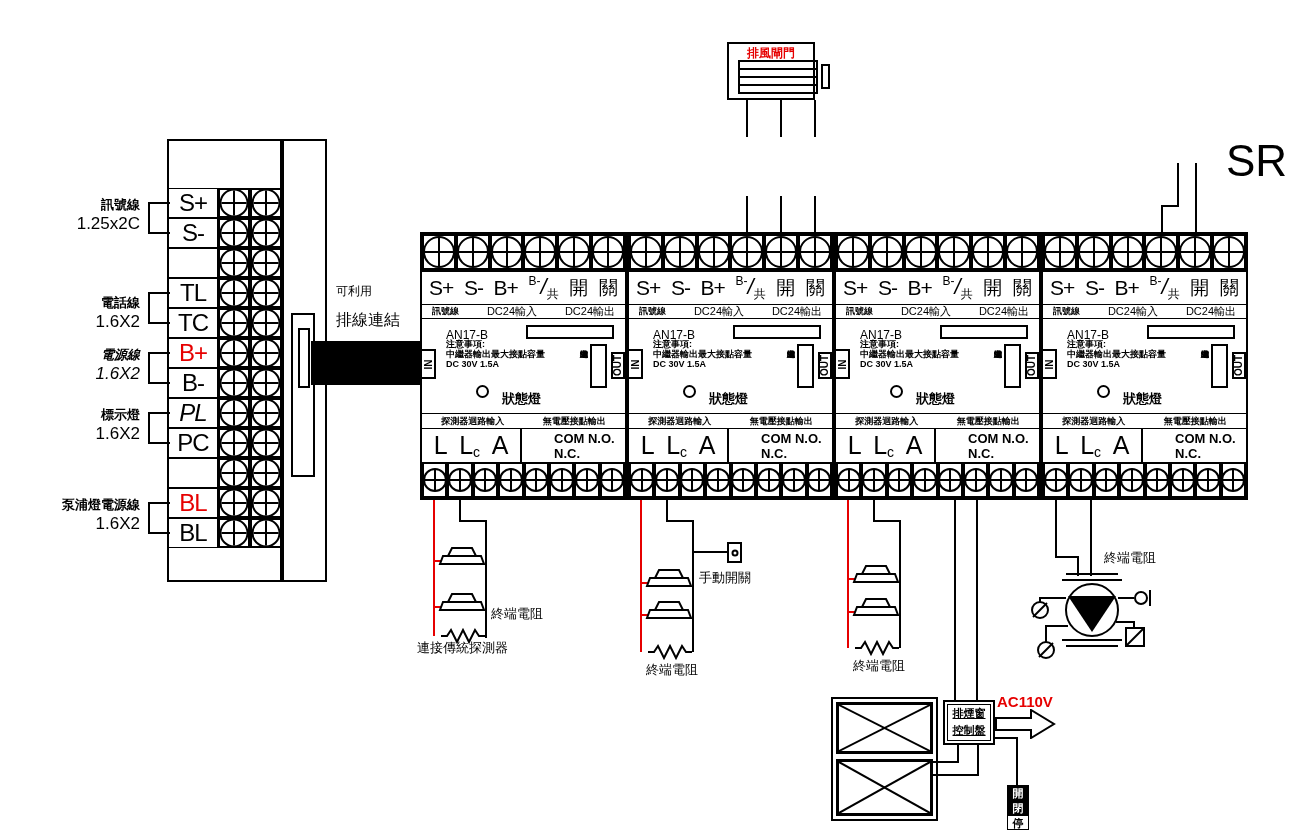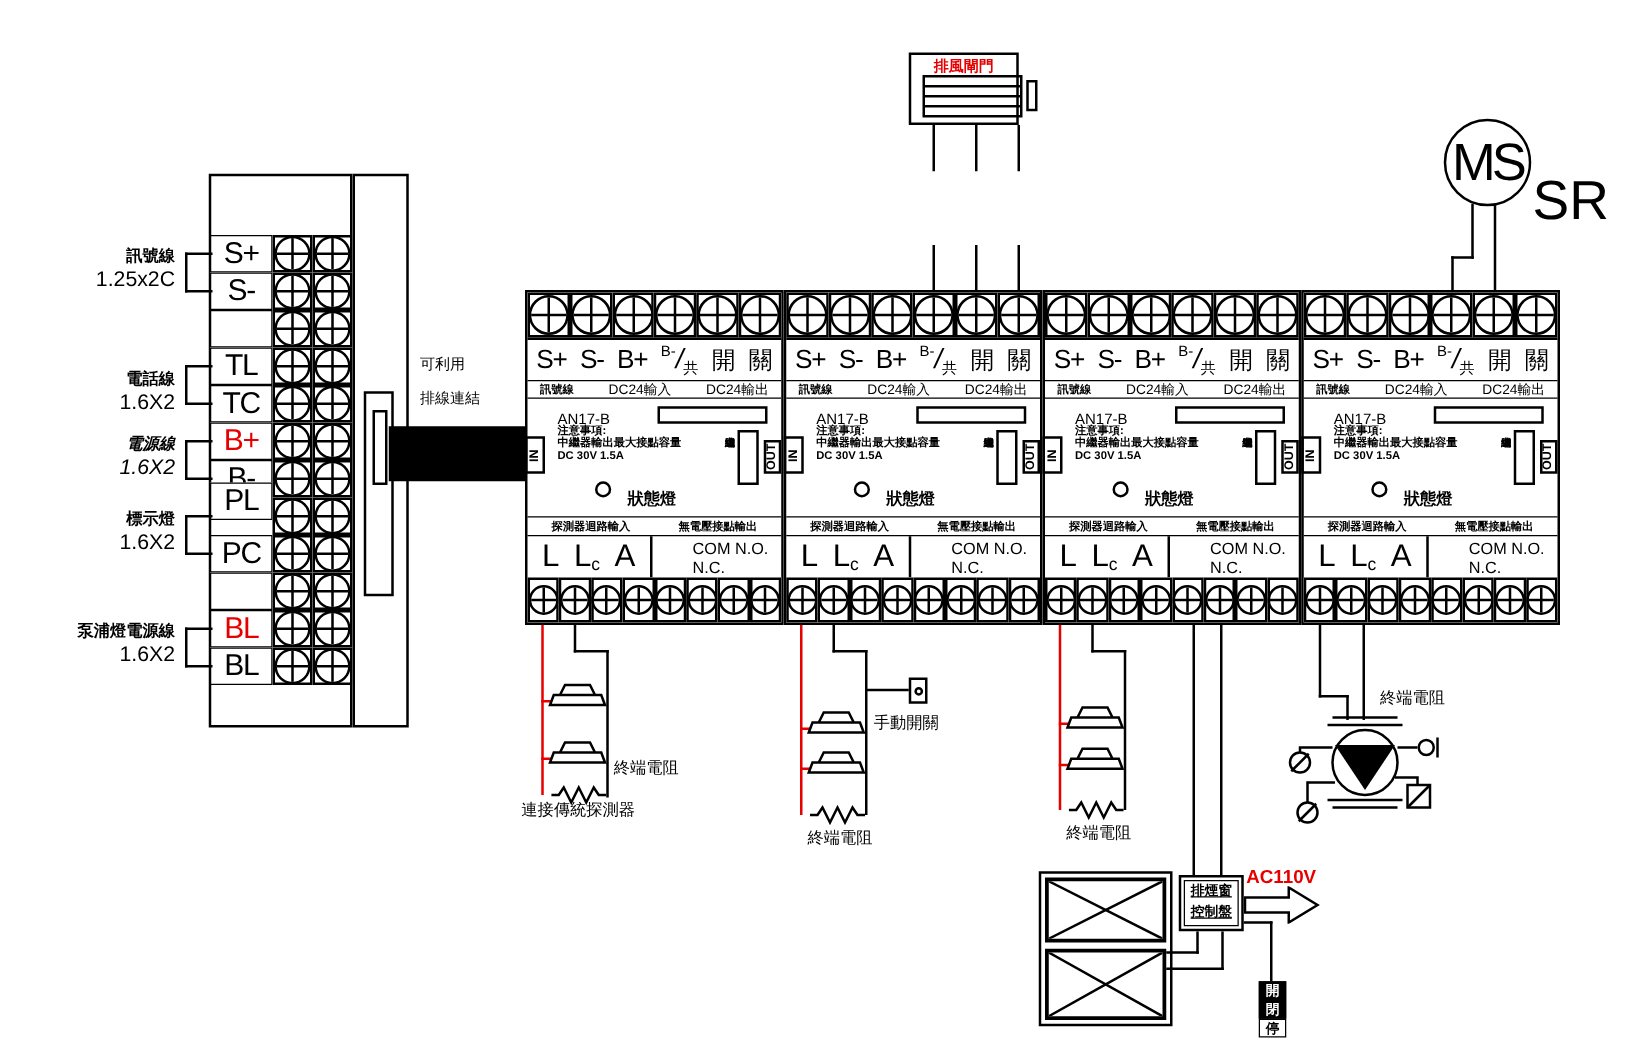--- a/index.html
+++ b/index.html
@@ -62,21 +62,21 @@
   .m-vrect{ position:absolute; left:168px; top:25px; width:17px; height:44px; border:2px solid #000; }
   .m-led{ position:absolute; left:54px; top:66px; width:13px; height:13px; border:2px solid #000; border-radius:50%; }
   .m-ledlab{ position:absolute; left:80px; top:71px; font-size:13px; font-weight:bold; }
   .m-sub2{ height:15px; border-top:1px solid #000; display:flex; align-items:center; }
   .m-sub2 span{ flex:1; text-align:center; font-size:9px; font-weight:bold; }
   .m-bhead{ height:34px; border-top:1px solid #000; display:flex; }
   .m-bhead .lbx{ width:100px; border-right:2px solid #000; display:flex; align-items:center;
                  justify-content:space-evenly; font-size:25px; }
   .m-bhead .lbx .subc{ font-size:14px; vertical-align:-3px; }
   .m-bhead .rbx{ flex:1; display:flex; align-items:center; justify-content:center;
-                 font-size:13px; font-weight:normal; letter-spacing:0;padding-left:32px; }
+                 font-size:13px; font-weight:bold; letter-spacing:0;padding-left:32px; }
 
   
   .damper{ position:absolute; left:727px; width:88px; border:2px solid #000; background:#fff; }
   .damper .dtitle{ position:absolute; top:1px; left:0; width:100%; text-align:center;
                    font-size:12px; font-weight:bold; color:#e60000; }
   .damper .louver{ position:absolute; left:9px; top:16px; width:80px; height:34px; border:2px solid #000;
                    display:flex; flex-direction:column; justify-content:space-evenly; }
   .damper .louver b{ display:block; height:0; border-top:2px solid #000; }
   .damper .handle{ position:absolute; left:92px; top:20px; width:9px; height:25px; border:2px solid #000; }
 
@@ -102,21 +102,21 @@
   <div class="box" style="left:298px;top:328px;width:12px;height:60px;"></div>
   <div class="abs" style="left:311px;top:341px;width:109px;height:44px;background:#000;"></div>
 
   <div class="lb-cell" style="top:188px;">S+</div>
   <div class="lb-cell" style="top:218px;">S-</div>
   <div class="lb-cell" style="top:248px;"></div>
   <div class="lb-cell" style="top:278px;">TL</div>
   <div class="lb-cell" style="top:308px;">TC</div>
   <div class="lb-cell red" style="top:338px;">B+</div>
   <div class="lb-cell" style="top:368px;">B-</div>
-  <div class="lb-cell" style="top:386px;">PL</div>
+  <div class="lb-cell" style="top:398px;font-style:italic;">PL</div>
   <div class="lb-cell" style="top:428px;">PC</div>
   <div class="lb-cell" style="top:458px;"></div>
   <div class="lb-cell red" style="top:488px;">BL</div>
   <div class="lb-cell" style="top:518px;">BL</div>
 
   <div class="lb-strip" style="left:218px;">
     <div class="screw">
         <i class="h"></i>
         <i class="v"></i>
       </div>
@@ -247,41 +247,38 @@
   <div class="wl" style="left:148px;top:352px;width:22px;height:2px;"></div>
   <div class="wl" style="left:148px;top:382px;width:22px;height:2px;"></div>
   <div class="wl" style="left:148px;top:412px;width:2px;height:32px;"></div>
   <div class="wl" style="left:148px;top:412px;width:22px;height:2px;"></div>
   <div class="wl" style="left:148px;top:442px;width:22px;height:2px;"></div>
   <div class="wl" style="left:148px;top:502px;width:2px;height:32px;"></div>
   <div class="wl" style="left:148px;top:502px;width:22px;height:2px;"></div>
   <div class="wl" style="left:148px;top:532px;width:22px;height:2px;"></div>
 
   <div class="txt" style="left:336px;top:283px;font-size:12px;font-family:Liberation Mono, monospace;">可利用</div>
-  <div class="txt" style="left:336px;top:310px;font-size:12px;">排線連結</div>
+  <div class="txt" style="left:336px;top:310px;font-size:16px;">排線連結</div>
 
   <div class="damper" style="top:42px;height:58px;">
     <div class="dtitle">排風閘門</div>
     <div class="louver">
         <b></b>
         <b></b>
         <b></b>
       </div>
     <div class="handle"></div>
   </div>
   <div class="wl" style="left:746px;top:100px;width:2px;height:37px;"></div>
   <div class="wl" style="left:780px;top:100px;width:2px;height:37px;"></div>
   <div class="wl" style="left:814px;top:100px;width:2px;height:37px;"></div>
   <div class="wl" style="left:746px;top:196px;width:2px;height:36px;"></div>
   <div class="wl" style="left:780px;top:196px;width:2px;height:36px;"></div>
   <div class="wl" style="left:814px;top:196px;width:2px;height:36px;"></div>
 
-  <div class="box" style="left:1155px;top:95px;width:70px;height:70px;border-radius:50%;display:flex;align-items:center;justify-content:center;">
-    <span class="mslabel">MS</span>
-  </div>
   <div class="txt" style="left:1226px;top:136px;font-size:44px;">SR</div>
   <div class="wl" style="left:1177px;top:163px;width:2px;height:44px;"></div>
   <div class="wl" style="left:1161px;top:205px;width:18px;height:2px;"></div>
   <div class="wl" style="left:1161px;top:205px;width:2px;height:27px;"></div>
   <div class="wl" style="left:1195px;top:163px;width:2px;height:69px;"></div>
 
   <div class="modules">
     <div class="module">
       <div class="mrow m-strip">
         <div class="screw">

